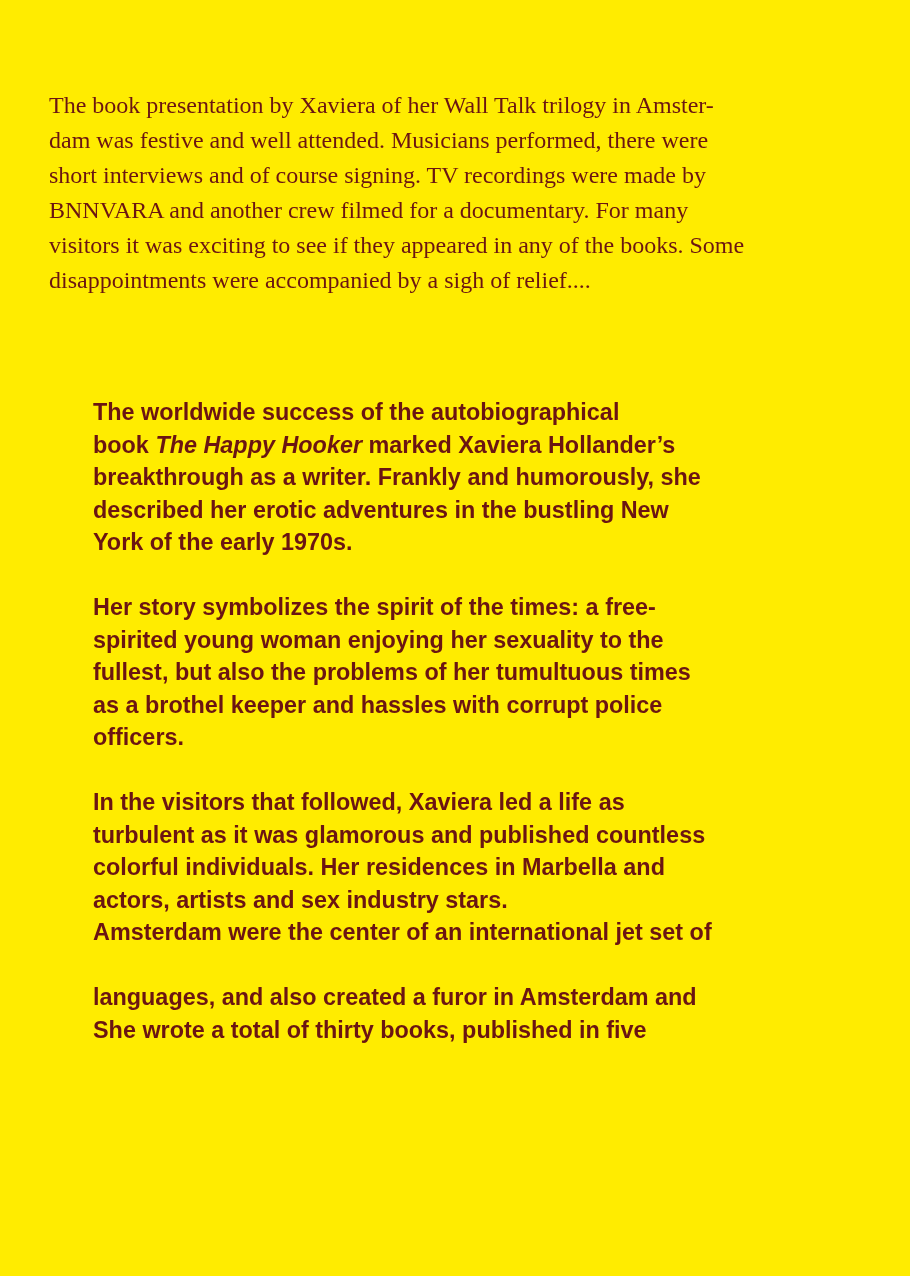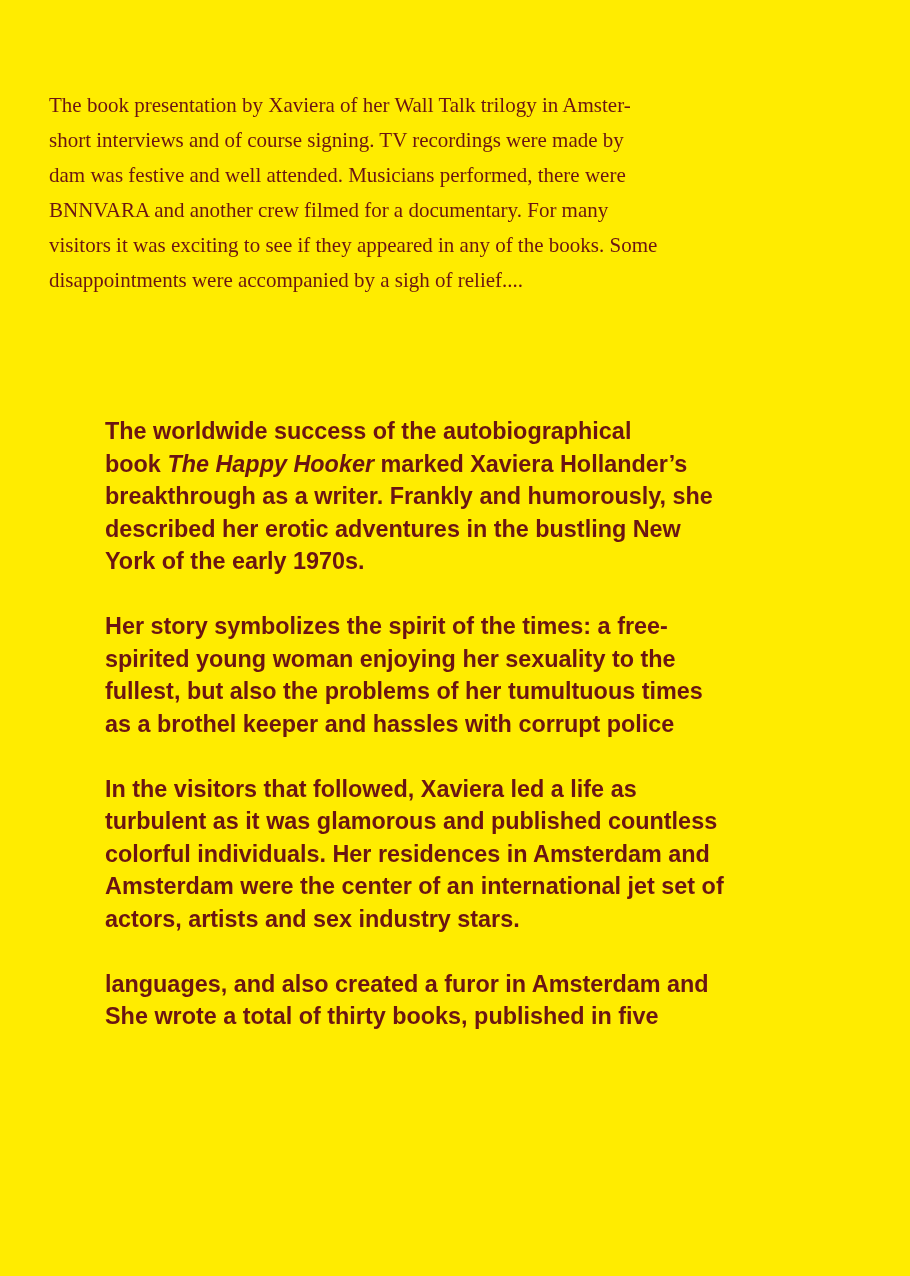--- a/index.html
+++ b/index.html
@@ -13,81 +13,81 @@
       color: #6b1512;
       position: relative;
       overflow: hidden;
     }
     .intro {
       position: absolute;
       left: 49px;
       top: 88px;
       width: 820px;
       font-family: "Liberation Serif", "DejaVu Serif", serif;
-      font-size: 21px;
+      font-size: 24px;
       line-height: 35px;
       color: #6b1512;
       margin: 0;
     }
     .intro .line {
       display: block;
       white-space: nowrap;
     }
     .body-text {
       position: absolute;
       left: 93px;
-      top: 415px;
+      top: 396px;
       width: 740px;
       font-family: "Liberation Sans", "DejaVu Sans", sans-serif;
       font-weight: bold;
       font-size: 23.4px;
       line-height: 32.5px;
       color: #6b1512;
-      margin-left: 12px;
     }
     .body-text p {
       margin: 0 0 32.5px 0;
     }
     .body-text .line {
       display: block;
       white-space: nowrap;
     }
     .body-text em {
     }
   </style>
 </head>
 <body>
 
 <div class="intro">
   <span class="line">The book presentation by Xaviera of her Wall Talk trilogy in Amster-</span>
+  <span class="line">dam was festive and well attended. Musicians performed, there were</span>
   <span class="line">short interviews and of course signing. TV recordings were made by</span>
-  <span class="line">dam was festive and well attended. Musicians performed, there were</span>
   <span class="line">BNNVARA and another crew filmed for a documentary. For many</span>
   <span class="line">visitors it was exciting to see if they appeared in any of the books. Some</span>
   <span class="line">disappointments were accompanied by a sigh of relief....</span>
 </div>
 
 <div class="body-text">
   <p>
     <span class="line">The worldwide success of the autobiographical</span>
     <span class="line"><span>book </span><em>The Happy Hooker</em><span> marked Xaviera Hollander’s</span></span>
     <span class="line">breakthrough as a writer. Frankly and humorously, she</span>
     <span class="line">described her erotic adventures in the bustling New</span>
     <span class="line">York of the early 1970s.</span>
   </p>
   <p>
     <span class="line">Her story symbolizes the spirit of the times: a free-</span>
     <span class="line">spirited young woman enjoying her sexuality to the</span>
     <span class="line">fullest, but also the problems of her tumultuous times</span>
     <span class="line">as a brothel keeper and hassles with corrupt police</span>
+    <span class="line">officers.</span>
   </p>
   <p>
     <span class="line">In the visitors that followed, Xaviera led a life as</span>
     <span class="line">turbulent as it was glamorous and published countless</span>
-    <span class="line">colorful individuals. Her residences in Amsterdam and</span>
+    <span class="line">colorful individuals. Her residences in Marbella and</span>
+    <span class="line">actors, artists and sex industry stars.</span>
     <span class="line">Amsterdam were the center of an international jet set of</span>
-    <span class="line">actors, artists and sex industry stars.</span>
   </p>
   <p>
     <span class="line">languages, and also created a furor in Amsterdam and</span>
     <span class="line">She wrote a total of thirty books, published in five</span>
   </p>
 </div>
 
 </body></html>

